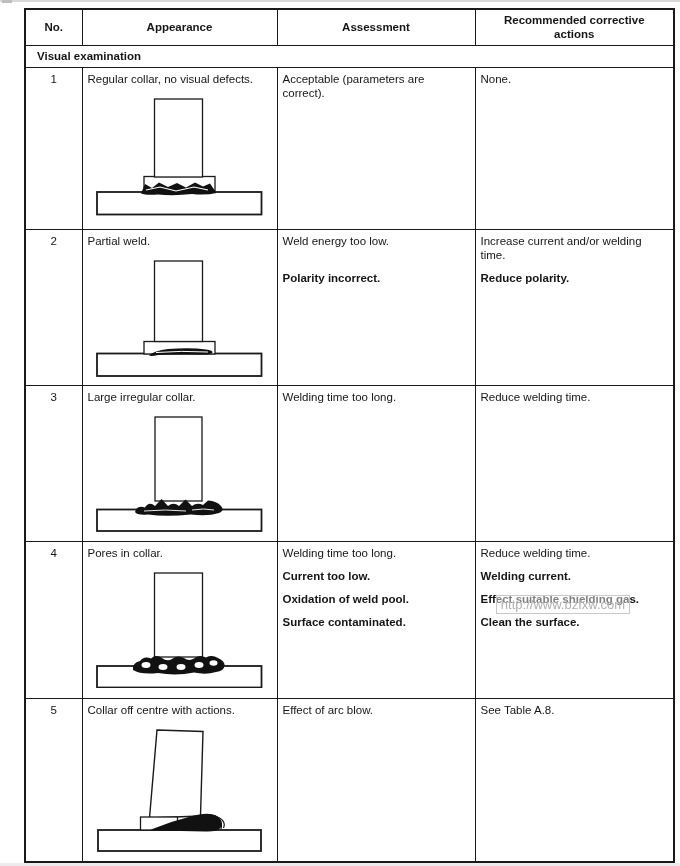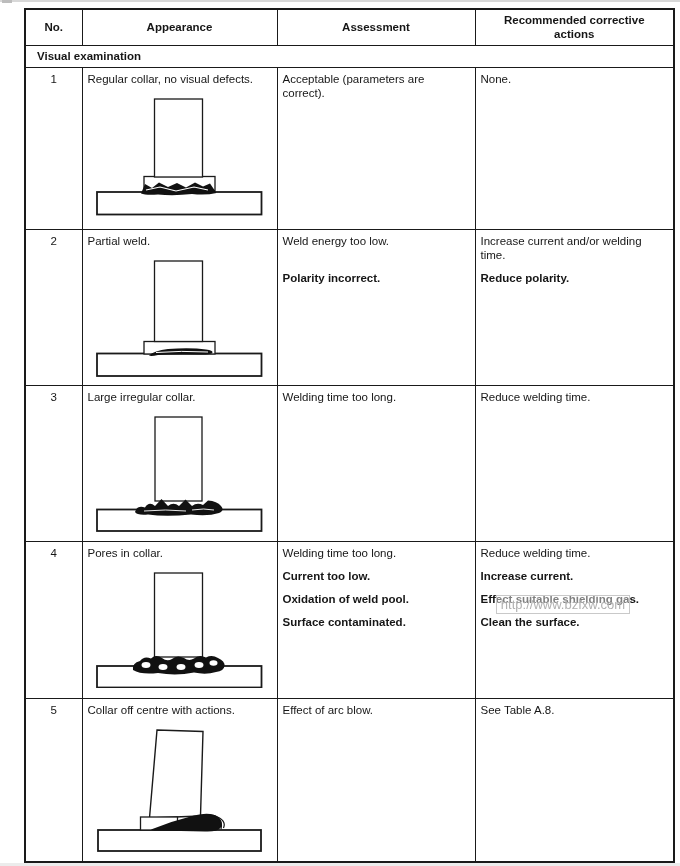--- a/index.html
+++ b/index.html
@@ -146,21 +146,21 @@
       </svg>
     </td>
     <td>
       <p>Welding time too long.</p>
       <p>Current too low.</p>
       <p>Oxidation of weld pool.</p>
       <p>Surface contaminated.</p>
     </td>
     <td>
       <p>Reduce welding time.</p>
-      <p>Increase current.</p>
+      <p>Welding current.</p>
       <p>Effect suitable shielding gas.</p>
       <p>Clean the surface.</p>
     </td>
   </tr>
 
   <tr class="r5">
     <td class="no-cell">5</td>
     <td>
       <p>Collar off centre with actions.</p>
       <svg class="diagram" width="165" height="123" viewBox="0 0 165 123">

